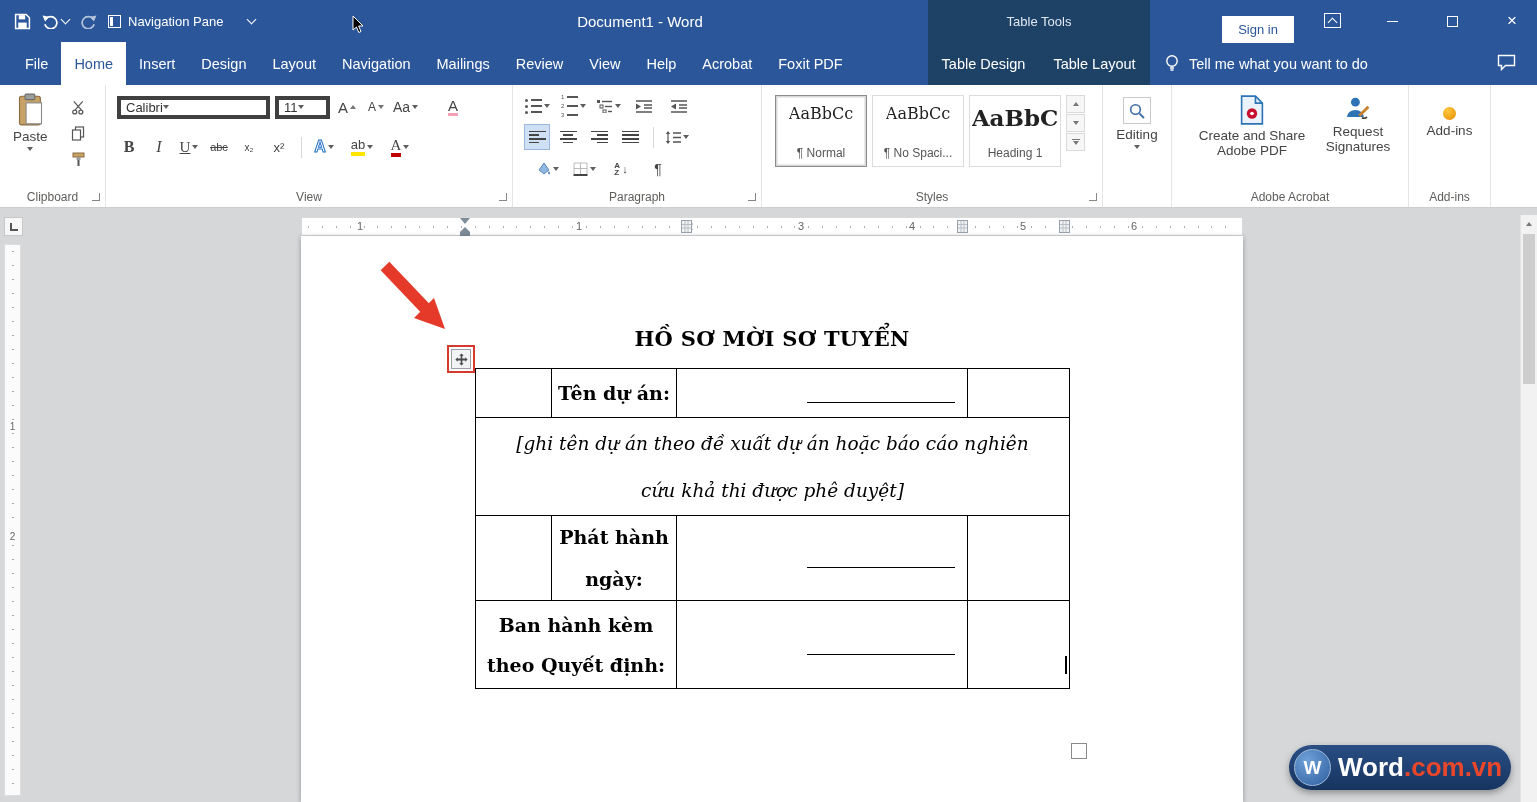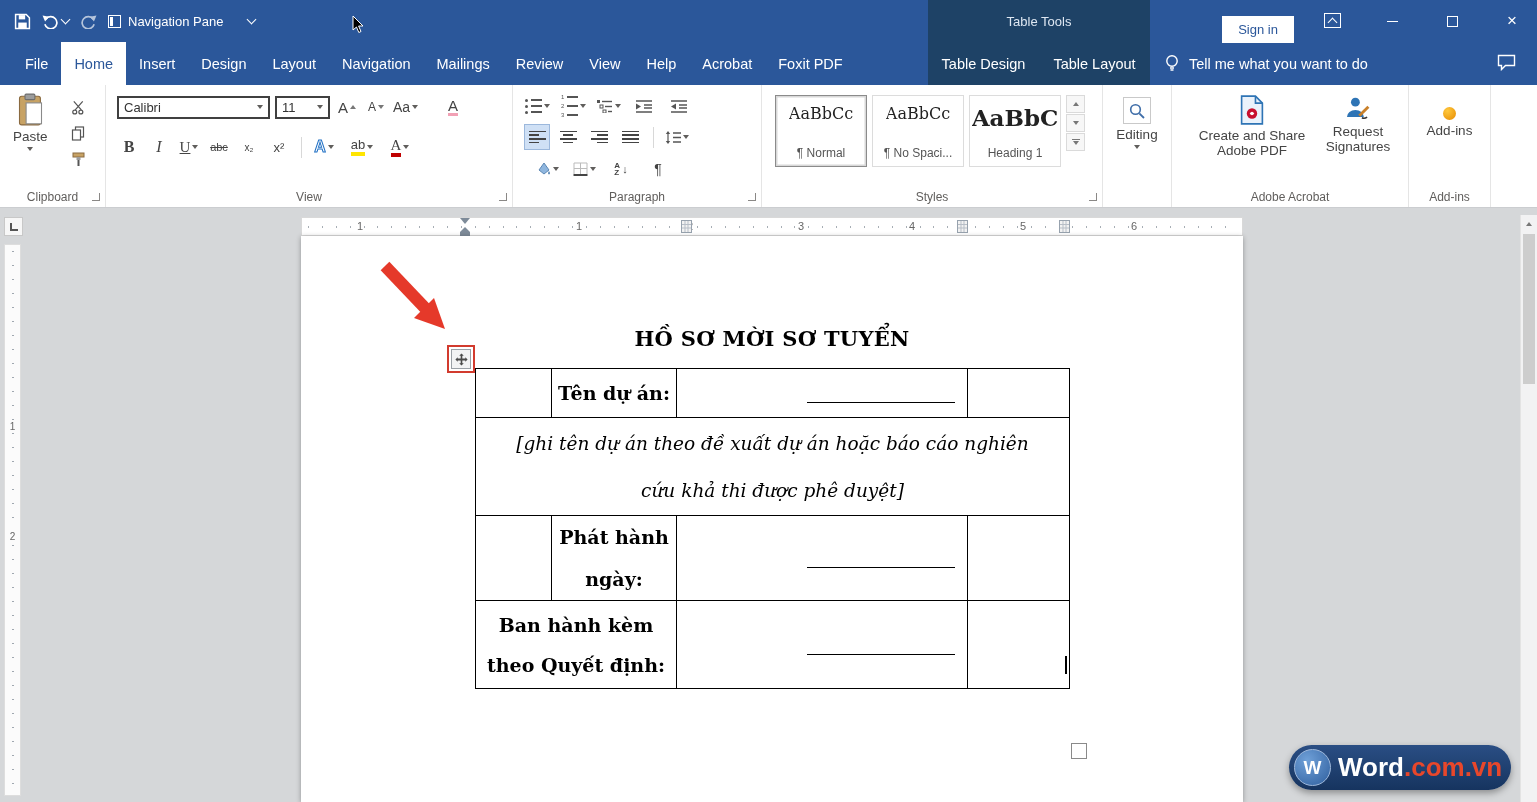--- a/index.html
+++ b/index.html
@@ -36,21 +36,21 @@
   .cmticon { position:absolute; left:1497px; top:54px; }
 
   
   .ribbon { position:absolute; left:0; top:85px; right:0; height:123px; background:#fff; border-bottom:1px solid #CBCDD0; }
   .grp { position:absolute; top:0; height:122px; border-right:1px solid #E5E5E5; }
   .grplabel { position:absolute; bottom:3px; left:0; right:0; text-align:center; font-size:12px; color:#605E5C; }
   .dlg { position:absolute; right:5px; bottom:6px; width:8px; height:8px; border-right:1.4px solid #8A8886; border-bottom:1.4px solid #8A8886; }
   .tri { width:0; height:0; border-left:3.5px solid transparent; border-right:3.5px solid transparent; border-top:4px solid #605E5C; display:inline-block; }
   .rbtn { display:inline-flex; align-items:center; justify-content:center; min-width:24px; height:24px; color:#444; gap:2px; }
   .sep { width:1px; height:21px; background:#D8D8D8; margin:0 4px; }
-  .combo { height:23px; border:2px solid #404040; background:#fff; display:flex; align-items:center; justify-content:space-between; font-size:13px; color:#333; padding:0 5px; }
+  .combo { height:23px; border:4px solid #404040; background:#fff; display:flex; align-items:center; justify-content:flex-start; font-size:13px; color:#333; padding:0 5px; }
   .bigbtn { display:flex; flex-direction:column; align-items:center; gap:3px; color:#444; font-size:13.5px; }
   .glyphB { font-weight:bold; font-size:16px; font-family:"Liberation Serif",serif; }
   .glyphI { font-style:italic; font-size:16px; font-family:"Liberation Serif",serif; }
   .glyphU { text-decoration:underline; font-size:15px; font-family:"Liberation Serif",serif; }
   .glyphS { text-decoration:line-through; font-size:11px; }
   .fx { font-size:16px; font-weight:bold; color:#fff; -webkit-text-stroke:1px #1F6FC4; }
   .hl { font-size:13px; border-bottom:4px solid #FFE500; line-height:14px; }
   .fc { font-size:15px; border-bottom:4px solid #C00000; line-height:15px; font-family:"Liberation Serif",serif; }
   .al { width:17px; height:13px; display:flex; flex-direction:column; justify-content:space-between; }
   .al i { display:block; height:1.6px; background:#444; width:100%; }
@@ -145,20 +145,21 @@
           <span class="paneicon"></span>
           <span class="navlbl">Navigation Pane</span>
         </span>
         <span class="chv" style="margin-left:14px"></span>
       </div>
 
       <svg width="14" height="20" style="position:absolute;left:352px;top:16px">
           <path d="M1 0 L1 14 L4.5 11 L6.8 16.5 L9 15.5 L6.6 10 L11 10 Z" fill="#000" stroke="#fff" stroke-width="1"></path>
         </svg>
 
+      <div class="doctitle">Document1 - Word</div>
       <div class="tools">Table Tools</div>
       <div class="signin">Sign in</div>
 
       <div class="ribopt">
           <span class="chv"></span>
         </div>
       <div class="wbtn" style="left:1369px">
           <span class="minglyph"></span>
         </div>
       <div class="wbtn" style="left:1429px">

